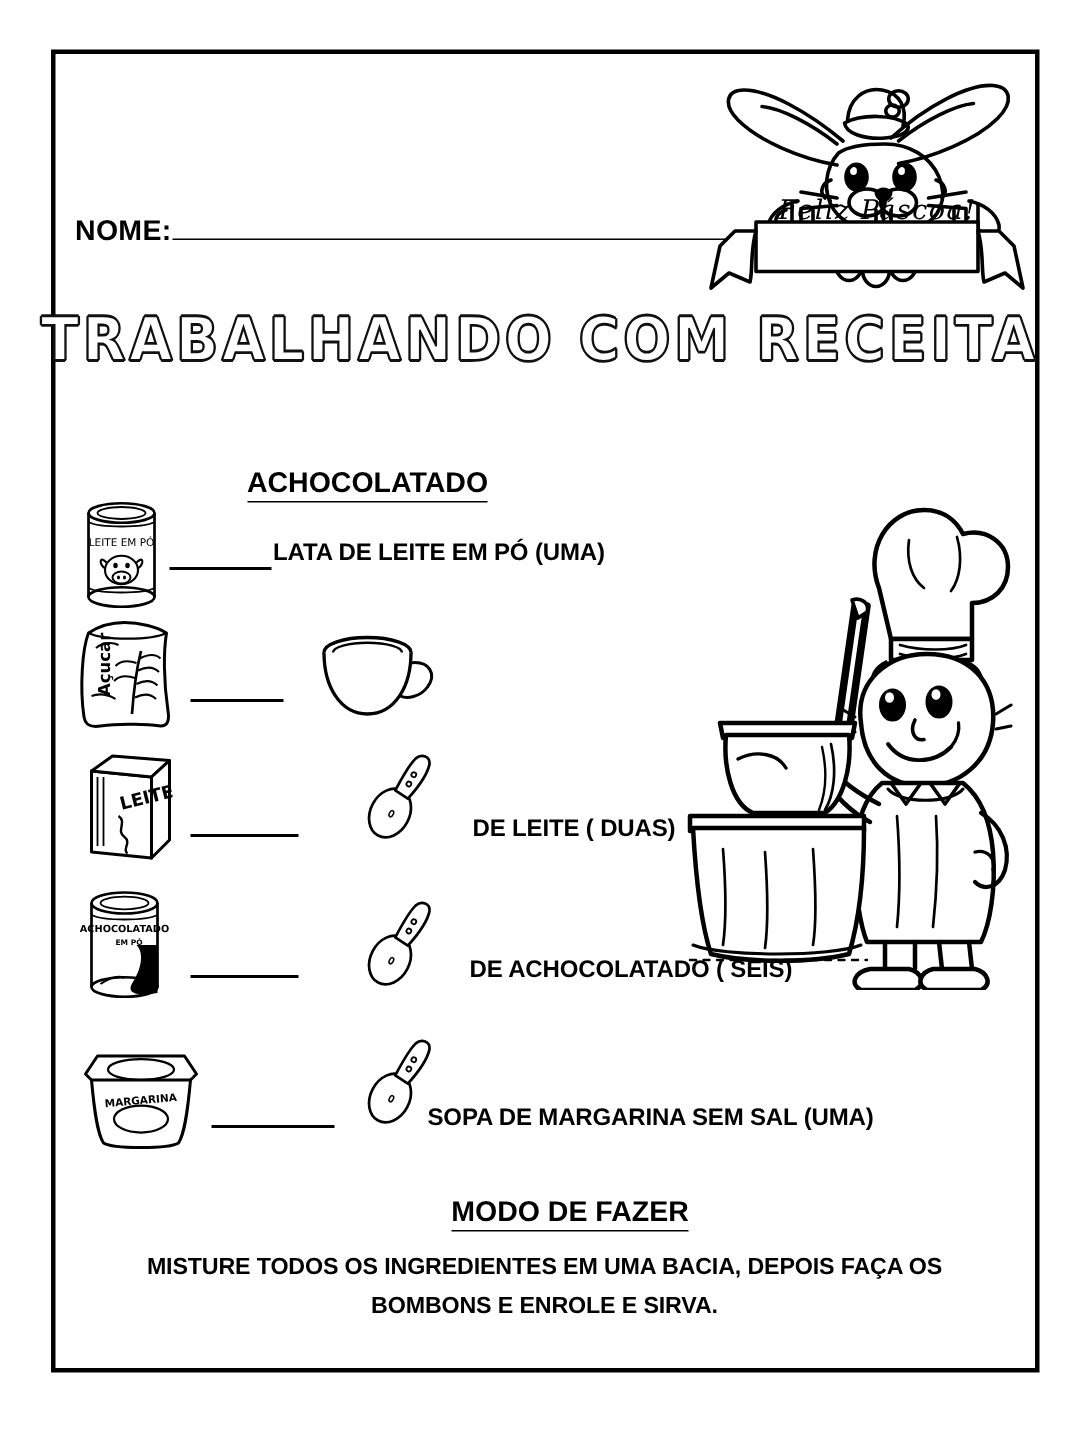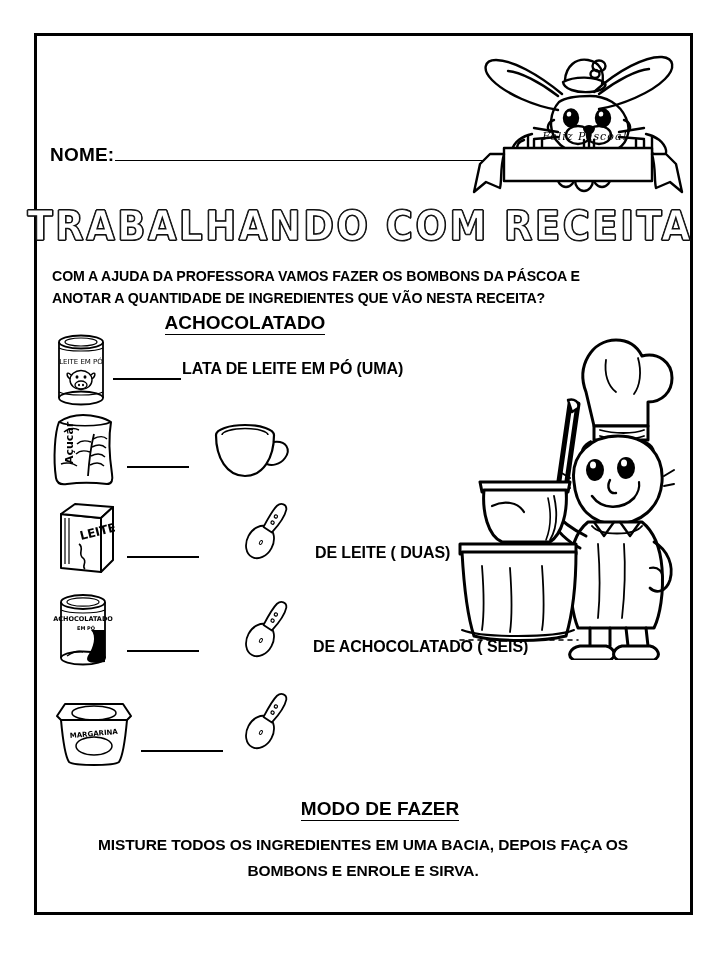--- a/index.html
+++ b/index.html
@@ -69,21 +69,21 @@
   }
   .bunny-art svg { display: block; width: 100%; height: 100%; }
   .feliz-pascoa-text {
     position: absolute;
     left: 505px;
     top: 130px;
     width: 160px;
     text-align: center;
     font-family: "DejaVu Serif", serif;
     font-style: italic;
-    font-size: 11px;
+    font-size: 18px;
     letter-spacing: 1px;
     color: #000;
     white-space: nowrap;
   }
 
   
   .worksheet-title {
     position: absolute;
     left: 0;
     top: 205px;
@@ -293,24 +293,20 @@
 
       <path d="M38 112 L186 112 L186 145 L38 145 Z" fill="#fff"></path>
       <path d="M38 118 C34 132 36 144 34 152 L20 146 L8 156 L14 128 L24 118 Z" fill="#fff"></path>
       <path d="M186 118 C190 132 188 144 190 152 L204 146 L216 156 L210 128 L200 118 Z" fill="#fff"></path>
     </svg>
   </div>
   <div class="feliz-pascoa-text">Feliz Páscoa!</div>
 
   <div class="worksheet-title">TRABALHANDO COM RECEITA</div>
 
-  <div class="intro">
-    <div>COM A AJUDA DA PROFESSORA VAMOS FAZER OS BOMBONS DA PÁSCOA  E</div>
-    <div>ANOTAR  A  QUANTIDADE DE INGREDIENTES  QUE VÃO NESTA RECEITA?</div>
-  </div>
 
   <div class="section-heading" id="ingredientes-heading">
     <span>ACHOCOLATADO</span>
   </div>
 
   <div class="ing-row" id="row-leite-po">
     <div class="pic">
       <svg viewBox="0 0 62 76" fill="none" stroke="#000" stroke-width="1.8" stroke-linejoin="round">
         <ellipse cx="31" cy="10" rx="22" ry="6.5" fill="#fff"></ellipse>
         <path d="M9 10 L9 66"></path>
@@ -441,20 +437,21 @@
       <svg viewBox="0 0 62 72" fill="none" stroke="#000" stroke-width="1.8" stroke-linejoin="round">
         <g transform="rotate(28 31 36)">
           <ellipse cx="26" cy="50" rx="13" ry="17" fill="#fff"></ellipse>
           <path d="M22 35 C22 26 22 16 24 10 C26 5 32 4 34 9 C36 16 34 28 32 36 Z" fill="#fff"></path>
           <ellipse cx="28" cy="20" rx="1.6" ry="1.6" stroke-width="1.2"></ellipse>
           <ellipse cx="28" cy="27" rx="1.6" ry="1.6" stroke-width="1.2"></ellipse>
           <ellipse cx="27" cy="50" rx="1.3" ry="2.2" stroke-width="1"></ellipse>
         </g>
       </svg>
     </div>
+    <div class="label">SOPA DE MARGARINA SEM SAL (UMA)</div>
   </div>
 
   <div class="chef-art">
     <svg viewBox="0 0 230 330" fill="none" stroke="#000" stroke-width="3" stroke-linecap="round" stroke-linejoin="round">
 
       <path d="M128 62 C118 36 134 10 158 10 C172 10 180 18 184 26 C200 22 214 32 214 48 C214 62 204 72 190 72 L190 96 L136 96 Z" fill="#fff"></path>
       <path d="M136 96 L190 96 L190 110 L136 110 Z" fill="#fff"></path>
       <path d="M142 100 C156 104 176 104 186 100" stroke-width="1.8"></path>
       <path d="M142 106 C156 110 176 110 186 106" stroke-width="1.8"></path>
       <path d="M148 30 C146 44 150 56 158 62" stroke-width="1.8"></path>

